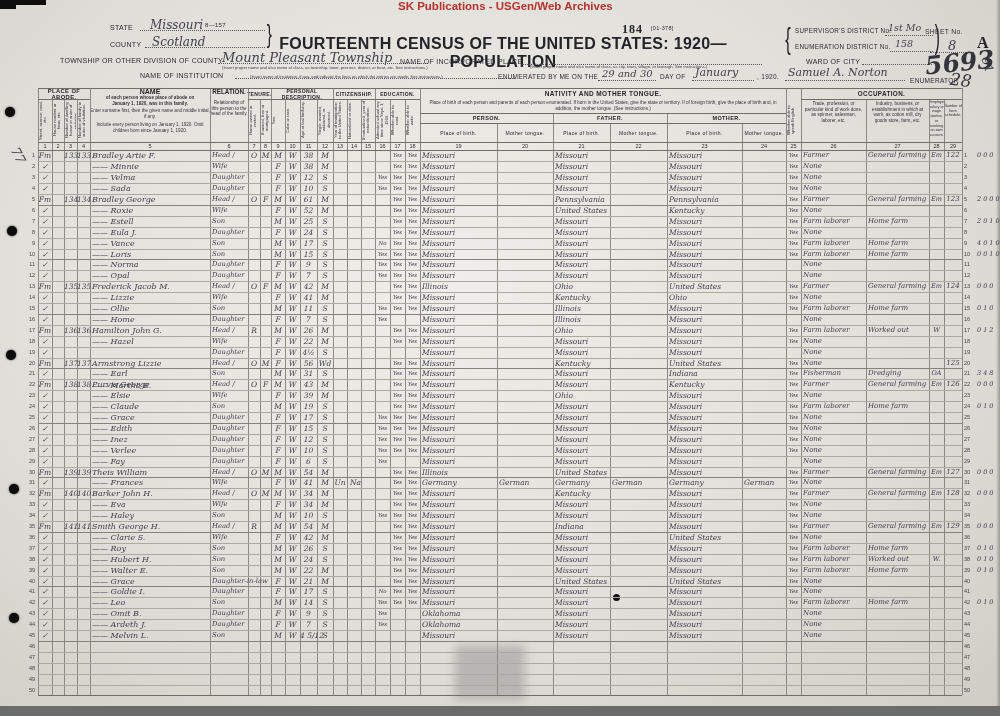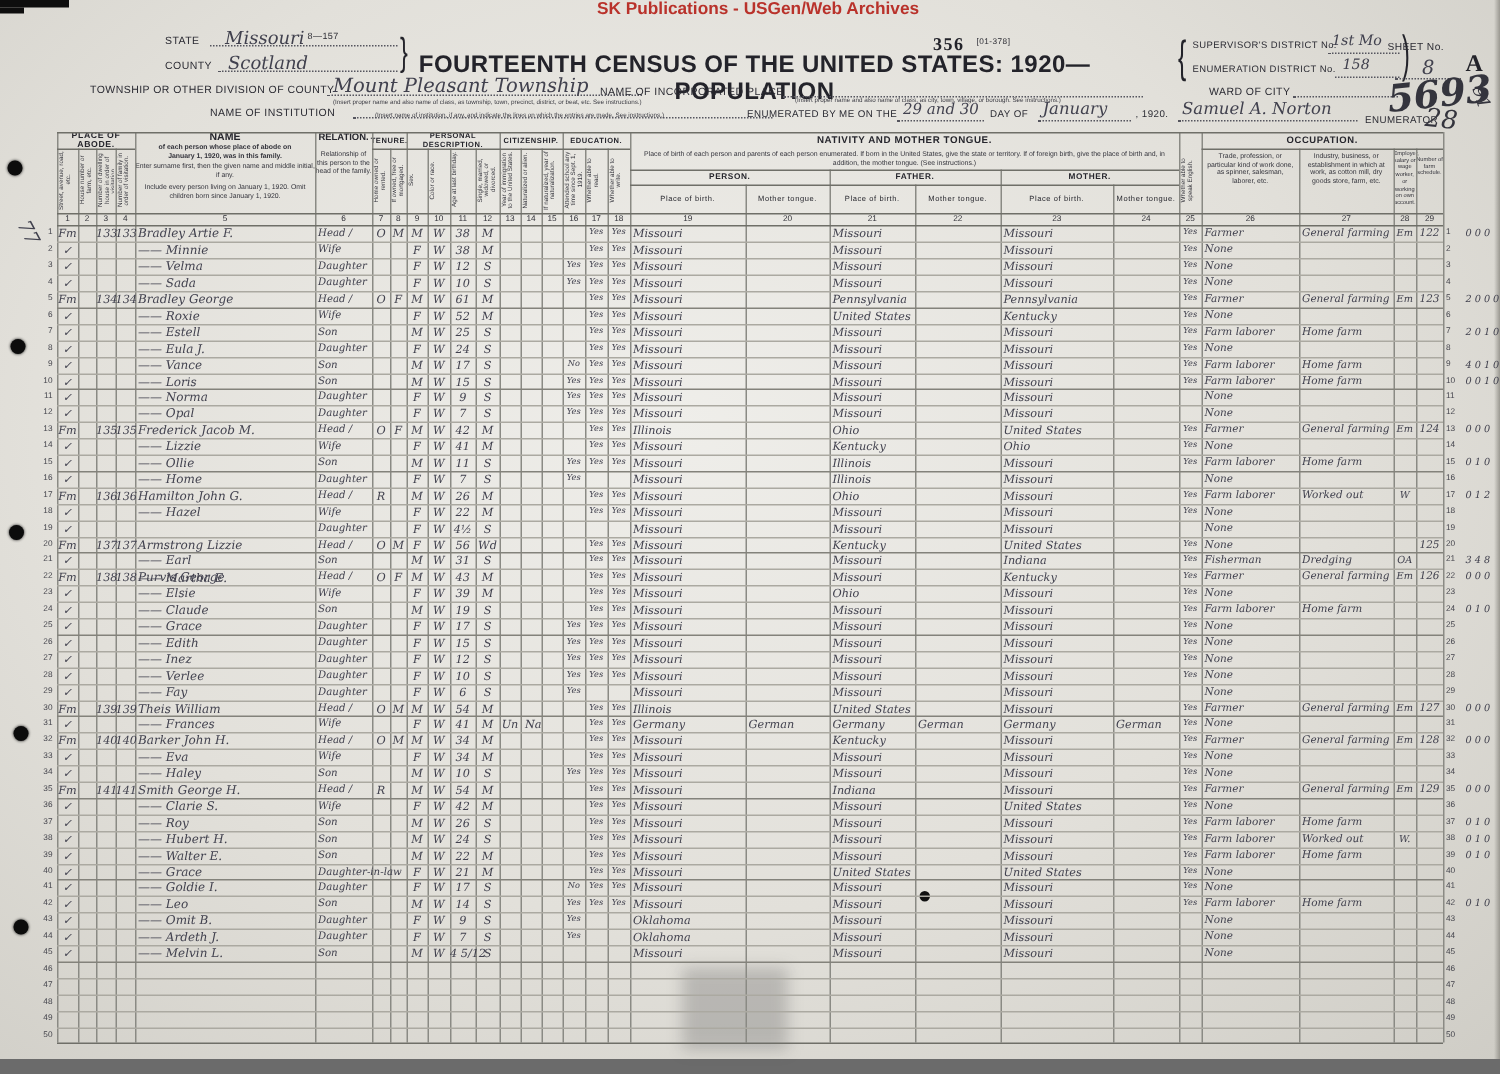--- a/index.html
+++ b/index.html
@@ -42,21 +42,21 @@
   <div class="punch" style="left:5px;top:107px;"></div>
   <div class="punch" style="left:7px;top:226px;"></div>
   <div class="punch" style="left:6px;top:350px;"></div>
   <div class="punch" style="left:9px;top:484px;"></div>
   <div class="punch" style="left:9px;top:613px;"></div>
   <div class="abs" style="left:613px;top:594px;width:7px;height:7px;border-radius:50%;background:#111;"></div>
   <div class="smudge" style="left:455px;top:645px;width:70px;height:55px;"></div>
   <div class="abs hw" style="left:10px;top:148px;font-size:13px;transform:rotate(62deg);">77</div>
 
   <div class="abs lbl" style="left:205px;top:22px;font-size:6px;">8—157</div>
-  <div class="abs pr" style="left:622px;top:22px;font-size:12px;font-weight:bold;font-family:'Liberation Serif',serif;letter-spacing:1px;">356</div>
+  <div class="abs pr" style="left:622px;top:22px;font-size:12px;font-weight:bold;font-family:'Liberation Serif',serif;letter-spacing:1px;">184</div>
   <div class="abs lbl" style="left:651px;top:25px;font-size:5.5px;">[01-378]</div>
   <div class="abs pr" style="left:268px;top:35px;width:470px;text-align:center;font-size:16px;font-weight:bold;letter-spacing:.3px;">FOURTEENTH CENSUS OF THE UNITED STATES: 1920—POPULATION</div>
 
   <div class="abs lbl" style="left:110px;top:24px;">STATE</div>
   <div class="abs hw" style="left:150px;top:18px;font-size:12px;">Missouri</div>
   <div class="abs dotline" style="left:140px;top:20px;width:125px;"></div>
   <div class="abs lbl" style="left:110px;top:41px;">COUNTY</div>
   <div class="abs hw" style="left:152px;top:35px;font-size:12px;">Scotland</div>
   <div class="abs dotline" style="left:145px;top:37px;width:120px;"></div>
   <div class="abs pr" style="left:265px;top:19px;font-size:26px;transform:scaleX(.6);">}</div>

